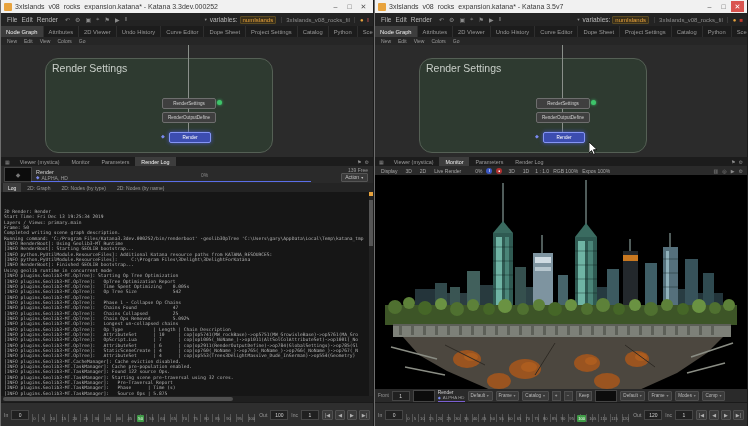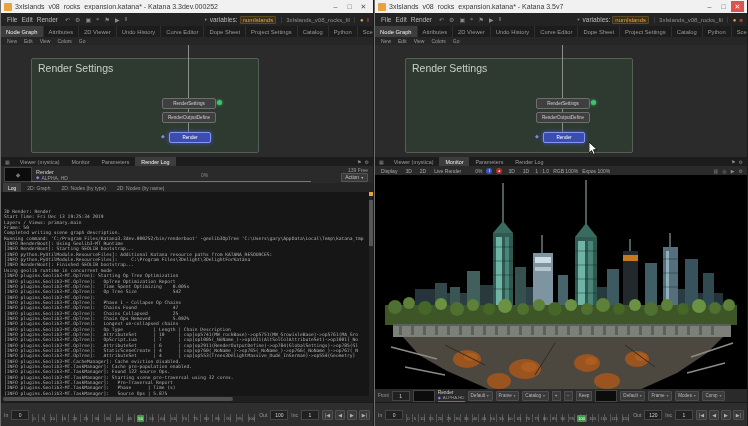--- a/index.html
+++ b/index.html
@@ -23,21 +23,21 @@
   .var-value{color:#e8a33d;background:#3a2f1a;border:1px solid #5a4a22;padding:0 2px;border-radius:1px;font-size:6px;}
   .doc-tab{color:#8f8f8f;font-size:6px;border-left:1px solid #3a3a3a;border-right:1px solid #3a3a3a;padding:0 4px;white-space:nowrap;max-width:78px;overflow:hidden;}
   .statusdots{display:flex;gap:3px;font-size:6px;}
   
   .tabrow{height:11px;background:#1c1c1c;display:flex;align-items:stretch;flex:none;overflow:hidden;}
   .tabrow .tab{font-size:5.8px;color:#979797;padding:0 5px;display:flex;align-items:center;border-right:1px solid #2e2e2e;white-space:nowrap;}
   .tabrow .tab.active{background:#3d3d3d;color:#f0f0f0;}
   
   .ngmenu{height:8px;background:#262626;display:flex;gap:7px;align-items:center;padding:0 6px;font-size:5px;color:#9a9a9a;flex:none;}
   .canvas{height:112px;background:#2b2b2b;position:relative;flex:none;overflow:hidden;}
-  .backdrop{position:absolute;left:30px;top:13px;width:226px;height:93px;background:#2e3a30;border:1px solid #55605а;border:1px solid #556055;border-radius:2px;}
+  .backdrop{position:absolute;left:44px;top:13px;width:226px;height:93px;background:#2e3a30;border:1px solid #55605а;border:1px solid #556055;border-radius:13px;}
   .backdrop-title{font-size:10.5px;color:#c9cfc9;padding:3px 0 0 6px;}
   .wire{position:absolute;background:#8a8f8a;width:1px;}
   .knode{position:absolute;width:52px;height:9px;background:#3f3f3f;border:1px solid #6e6e6e;border-radius:2px;
     font-size:4.6px;color:#cfcfcf;display:flex;align-items:center;justify-content:center;white-space:nowrap;}
   .knode.render{width:40px;background:#3c4db0;border-color:#8494f4;color:#fff;box-shadow:0 0 4px #4458c8;}
   .led{position:absolute;width:5px;height:5px;border-radius:50%;background:#3ec46a;box-shadow:0 0 3px #3ec46a;}
   .ndiamond{position:absolute;color:#7a8af0;font-size:5px;}
   
   .panetabs{height:9px;background:#1c1c1c;display:flex;align-items:stretch;flex:none;}
   .panetabs .grid-ic{color:#8a8a8a;font-size:5px;display:flex;align-items:center;padding:0 4px;}

